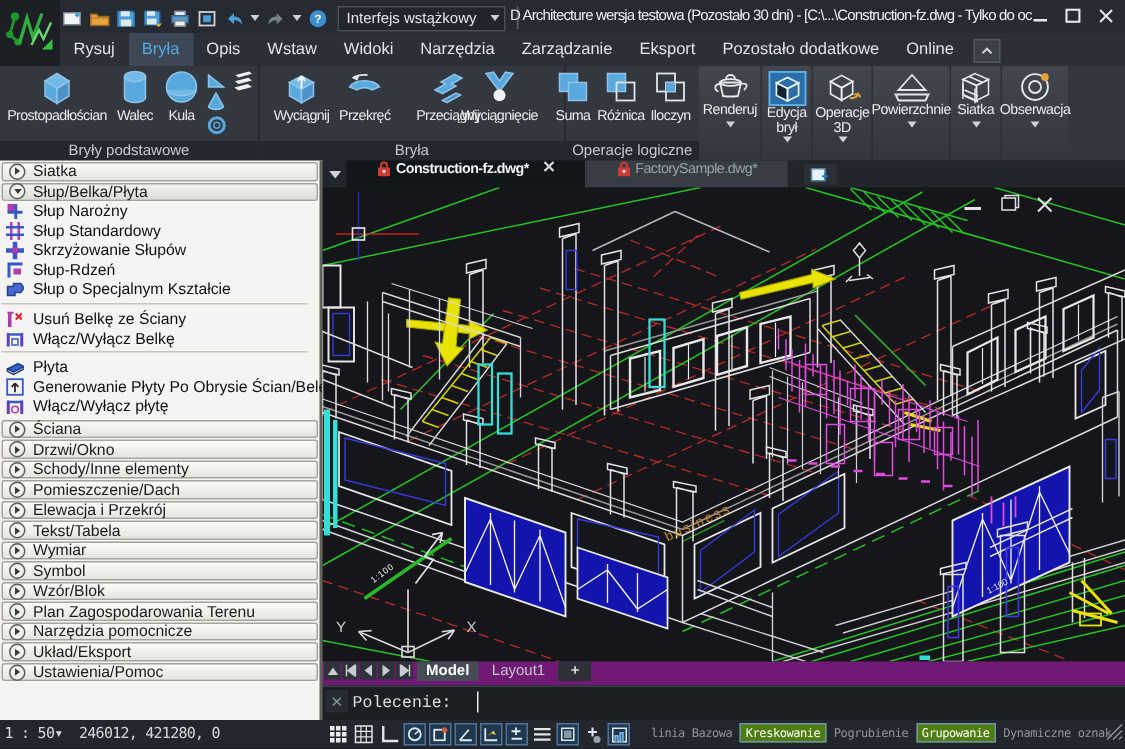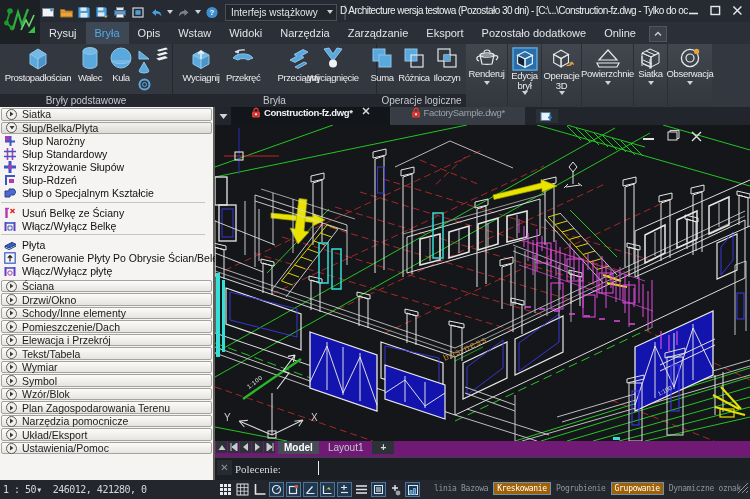--- a/index.html
+++ b/index.html
@@ -64,31 +64,31 @@
   
   .layoutbar{left:215px;top:441px;width:535px;height:16px;background:#701a75;display:flex;align-items:flex-start;font-size:10px}
   .lnav{width:11px;height:12px;margin-left:1px;background:#2d3238;display:flex;align-items:center;justify-content:center}
   .ltab{padding:1px 6px;margin-left:3px;color:#c3c8cd;font-size:10px}
   .ltab.active{background:#454c56;color:#fff;font-weight:bold}
   .ltab.plus{background:#2d3238;padding:1px 8px;color:#d8dbde;font-weight:bold}
   
   .cmdline{left:215px;top:457px;width:535px;height:23px;background:#1b1f24;border-top:1px solid #3a4047;box-sizing:border-box}
   .cmdx{position:absolute;left:2px;top:2px;width:15px;height:15px;background:#262b31;color:#8d949c;
         font-size:10px;display:flex;align-items:center;justify-content:center}
-  .cmdtx{position:absolute;left:20px;top:5px;font-family:Liberation Serif, serif;font-size:11px;color:#dadde0}
+  .cmdtx{position:absolute;left:20px;top:5px;font-family:Liberation Mono, monospace;font-size:11px;color:#dadde0}
   .cmdcur{position:absolute;left:103px;top:3px;width:1px;height:14px;background:#e8eaec}
   
   .statusbar{left:0;top:480px;width:750px;height:19px;background:#23272d;font-family:"DejaVu Sans Mono",monospace}
   .stleft{position:absolute;left:3px;top:4px;font-size:10px;color:#d5d8db;letter-spacing:-0.5px}
   .sticons{position:absolute;left:218px;top:1px;display:flex;align-items:center;gap:2px;height:17px}
   .stic{width:15px;height:15px;display:flex;align-items:center;justify-content:center}
   .stb{background:#20384e;border:1px solid #4e749a;box-sizing:border-box}
   .sttoggles{position:absolute;left:434px;top:2px;display:flex;align-items:center;gap:5px;font-size:8px;letter-spacing:-0.3px;color:#8e959d;white-space:nowrap}
   .sttg{padding:1px 0;flex:none}
-  .sttg.on{background:#a16207;border:1px solid #6e93ae;color:#fff;padding:1px 3px}
+  .sttg.on{background:#4d7c0f;border:1px solid #6e93ae;color:#fff;padding:1px 3px}
   .grip{position:absolute;right:1px;bottom:1px}
 </style>
 </head>
 <body>
 
 <div class="abs titlebar"></div>
 <div class="abs qat">
   <span class="qicon">
       <svg width="14" height="13">
         <rect x="1.5" y="2.5" width="11" height="8" fill="#f2f4f6" stroke="#7e858d"></rect>

